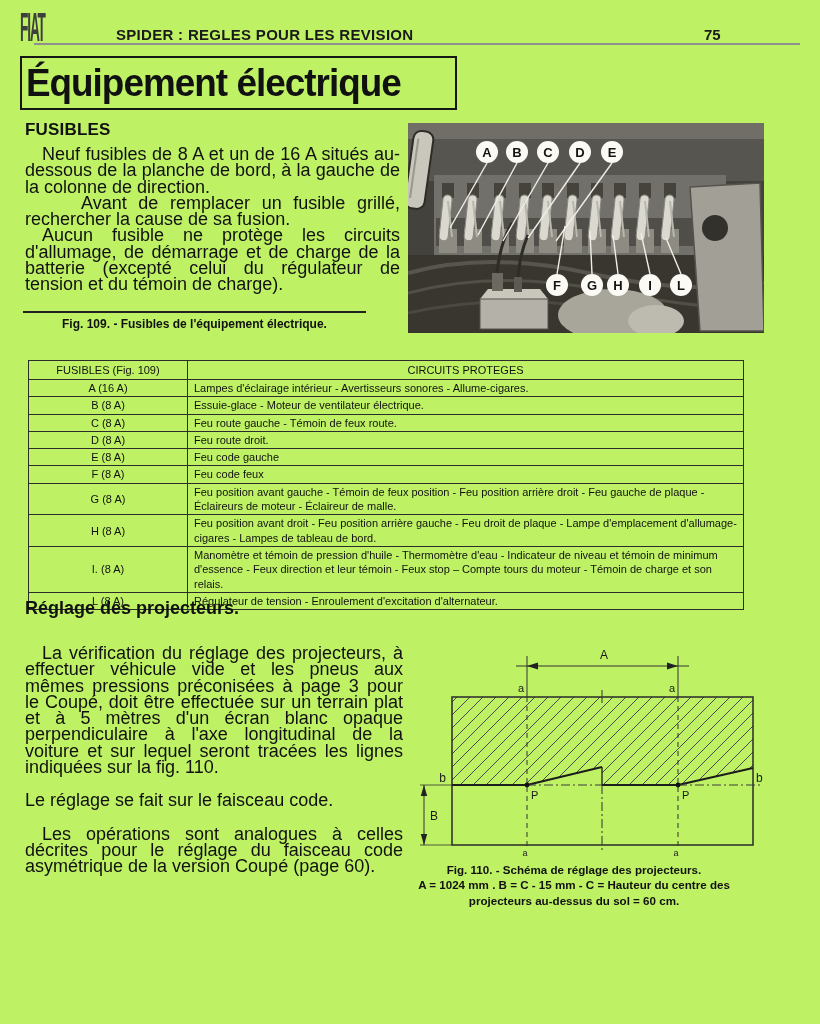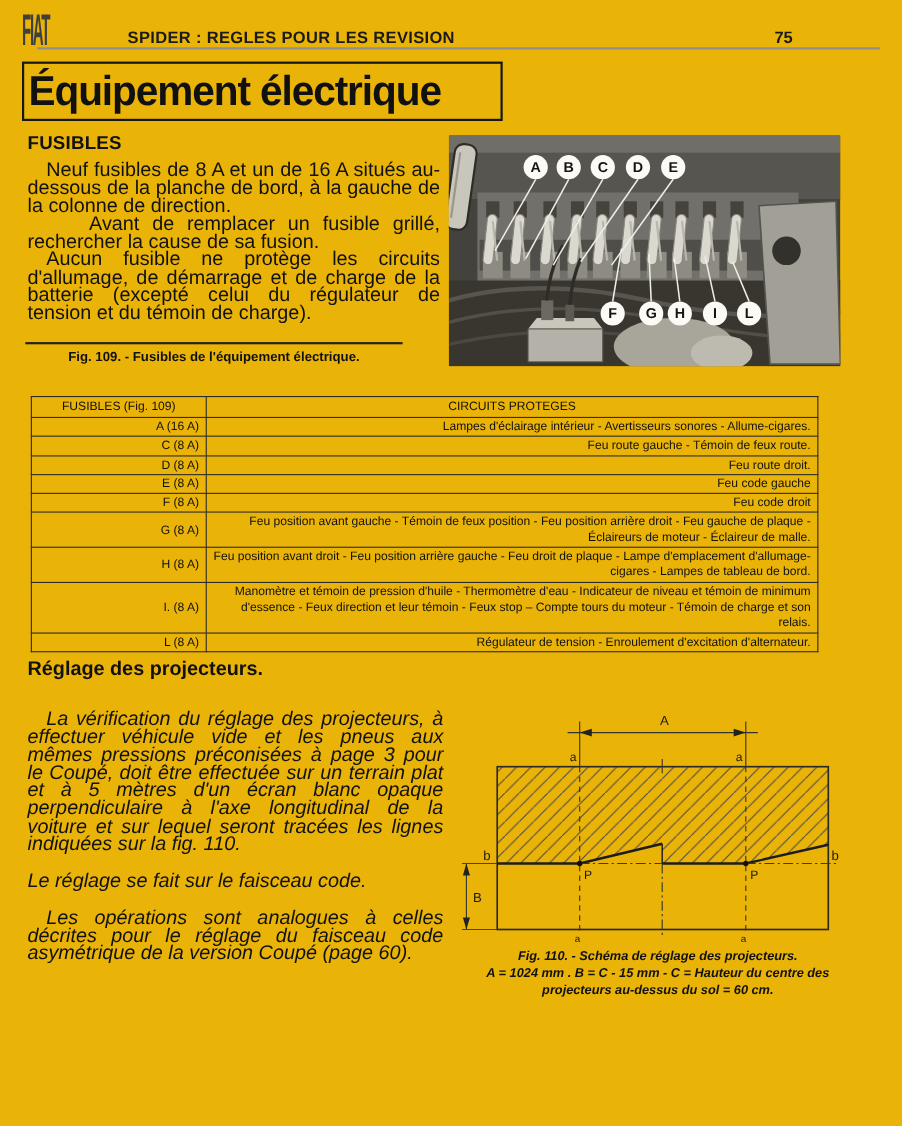--- a/index.html
+++ b/index.html
@@ -1,16 +1,16 @@
 <!DOCTYPE html>
 <html><head>
 <meta charset="utf-8">
 <style>
   html,body{margin:0;padding:0;background:#fff;}
-  .page{position:relative;width:820px;height:1024px;background:#eab308;overflow:hidden;
+  .page{position:relative;width:820px;height:1024px;background:#bef264;overflow:hidden;
         font-family:"Liberation Sans","DejaVu Sans",sans-serif;color:#111;}
   
   .logo{position:absolute;left:20px;top:4px;font-weight:700;font-size:36px;color:#3f3f3f;
         transform:scale(0.38,1.12);transform-origin:left top;letter-spacing:-3px;}
   .hdr-title{position:absolute;left:116px;top:26px;font-size:15px;font-weight:700;letter-spacing:.3px;color:#1a1a1a;}
   .hdr-page{position:absolute;left:704px;top:26px;font-size:15px;font-weight:700;color:#1a1a1a;}
   .hdr-rule{position:absolute;left:34px;top:43px;width:766px;height:2px;background:#8f8f8f;}
   
   .title-box{position:absolute;left:20px;top:56px;width:433px;height:50px;border:2px solid #161616;
              display:flex;align-items:center;}
@@ -22,32 +22,32 @@
   .body-p{margin:0;font-size:18px;line-height:16.3px;text-align:justify;}
   .ind1{text-indent:17px;}
   .ind2{text-indent:56px;}
   .fig109-cap{position:absolute;left:23px;top:311px;width:343px;border-top:2px solid #222;
               text-align:center;font-size:12px;font-weight:700;padding-top:4px;}
   
   .photo{position:absolute;left:408px;top:123px;width:356px;height:210px;}
   
   table.fuses{position:absolute;left:28px;top:360px;width:716px;border-collapse:collapse;
               font-size:11px;line-height:14.3px;}
-  table.fuses td,table.fuses th{border:1px solid #2c2c2c;padding:1px 6px;font-weight:400;vertical-align:middle;text-align:right;}
+  table.fuses td,table.fuses th{border:1px solid #2c2c2c;padding:1px 6px;font-weight:400;vertical-align:middle;}
   table.fuses th{text-align:center;height:16px;}
   td.fcol{width:146px;text-align:center;}
   
   .reglage{position:absolute;left:25px;top:598px;width:378px;}
   .reglage h2{margin:0;font-size:18px;font-weight:700;}
-  .reglage .body-p{margin-top:17px;font-style:italic;}
+  .reglage .body-p{margin-top:17px;}
   .reglage .p-first{margin-top:26px;}
   
   .fig110{position:absolute;left:420px;top:643px;width:345px;height:215px;}
-  .fig110-cap{position:absolute;left:424px;top:862px;width:348px;text-align:center;
-              font-size:11.6px;font-weight:700;line-height:15.4px;font-style:italic;}
+  .fig110-cap{position:absolute;left:400px;top:862px;width:348px;text-align:center;
+              font-size:11.6px;font-weight:700;line-height:15.4px;}
 </style>
 </head>
 <body>
 
 <div class="page">
 
   <div class="logo">FIAT</div>
   <div class="hdr-title">SPIDER : REGLES POUR LES REVISION</div>
   <div class="hdr-page">75</div>
   <div class="hdr-rule"></div>
@@ -156,34 +156,38 @@
         <th class="fcol">FUSIBLES (Fig. 109)</th>
         <th>CIRCUITS PROTEGES</th>
       </tr>
     </thead>
     <tbody>
       <tr>
           <td class="fcol">A (16 A)</td>
           <td>Lampes d'éclairage intérieur - Avertisseurs sonores - Allume-cigares.</td>
         </tr>
       <tr>
+          <td class="fcol">B (8 A)</td>
+          <td>Essuie-glace - Moteur de ventilateur électrique.</td>
+        </tr>
+      <tr>
           <td class="fcol">C (8 A)</td>
           <td>Feu route gauche - Témoin de feux route.</td>
         </tr>
       <tr>
           <td class="fcol">D (8 A)</td>
           <td>Feu route droit.</td>
         </tr>
       <tr>
           <td class="fcol">E (8 A)</td>
           <td>Feu code gauche</td>
         </tr>
       <tr>
           <td class="fcol">F (8 A)</td>
-          <td>Feu code droit</td>
+          <td>Feu code feux</td>
         </tr>
       <tr>
           <td class="fcol">G (8 A)</td>
           <td>Feu position avant gauche - Témoin de feux position - Feu position arrière droit - Feu gauche de plaque - Éclaireurs de moteur - Éclaireur de malle.</td>
         </tr>
       <tr>
           <td class="fcol">H (8 A)</td>
           <td>Feu position avant droit - Feu position arrière gauche - Feu droit de plaque - Lampe d'emplacement d'allumage-cigares - Lampes de tableau de bord.</td>
         </tr>
       <tr>

